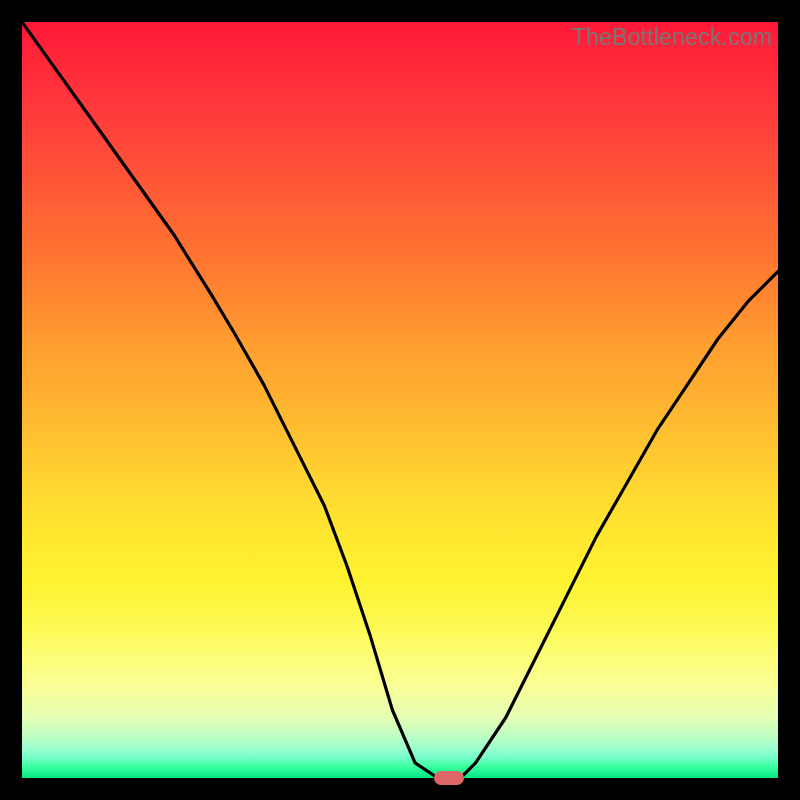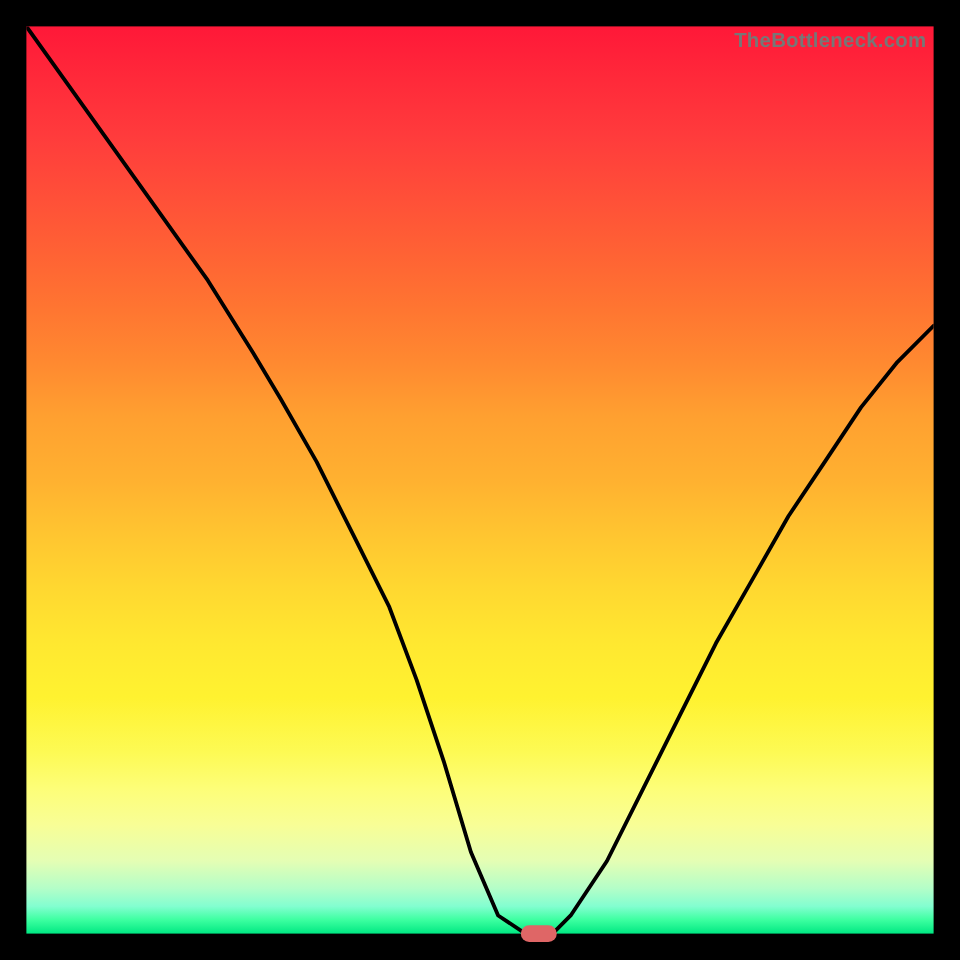--- a/index.html
+++ b/index.html
@@ -39,22 +39,22 @@
       #82fed0 97%,
       #3cffa0 98.5%,
       #00e882 100%
     );
   }
   .watermark {
     position: absolute;
     top: 2px;
     right: 6px;
     color: #777;
-    font-size: 17px;
-    font-weight: 700;
+    font-size: 23px;
+    font-weight: 400;
     letter-spacing: 0.2px;
     z-index: 10;
   }
   .curve-svg {
     position: absolute;
     left: 0;
     top: 0;
     width: 756px;
     height: 756px;
     z-index: 5;

